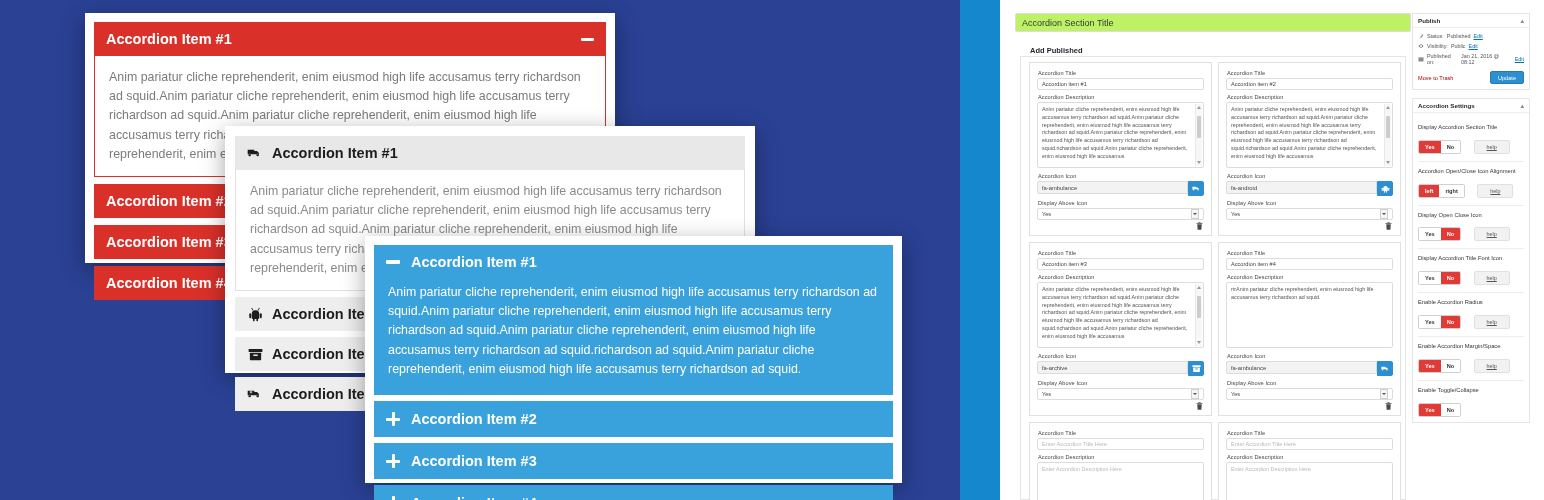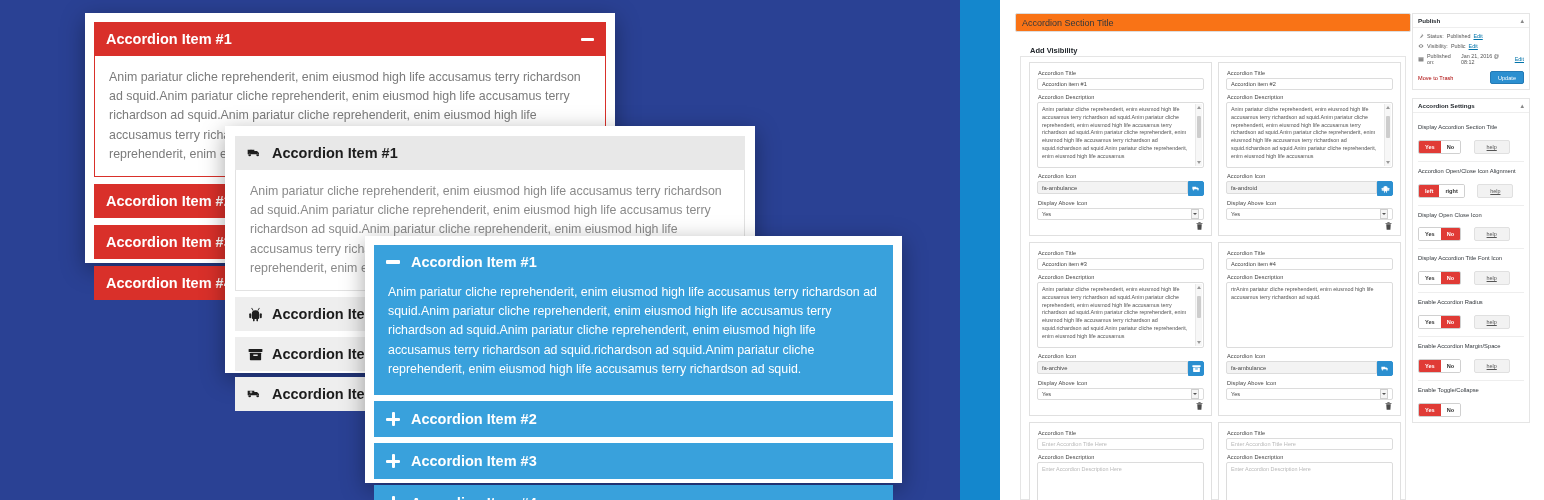--- a/index.html
+++ b/index.html
@@ -72,21 +72,21 @@
   .plus-glyph:before{left:0;top:5.5px;width:14px;height:3.4px;}
   .plus-glyph:after{top:0;left:5.5px;height:14px;width:3.4px;}
   .minus-glyph-blue{display:inline-block;width:14px;height:3.4px;background:#fff;border-radius:1px;}
 
   
   .admin{position:absolute;left:1000px;top:0;width:544px;height:500px;background:#ffffff;overflow:hidden;}
   .admin-inner{position:absolute;left:0;top:0;width:544px;height:500px;}
 
   .title-field{
     position:absolute;left:15px;top:13px;width:396px;height:19px;
-    border:1px solid #ddd;background:#f97316;border-radius:2px;
+    border:1px solid #ddd;background:#bef264;border-radius:2px;
     font-size:9px;color:#32373c;padding:0 6px;box-sizing:border-box;
     display:flex;align-items:center;
   }
   .add-acc-label{position:absolute;left:30px;top:46px;font-size:7.5px;font-weight:bold;color:#23282d;}
 
   .acc-metabox{
     position:absolute;left:20px;top:56px;width:386px;height:444px;
     background:#fff;border:1px solid #e5e5e5;box-sizing:border-box;
   }
   .cards-grid{position:absolute;left:8px;top:5px;width:372px;display:flex;flex-wrap:wrap;gap:6px;}
@@ -252,21 +252,21 @@
         <span class="plus-glyph"></span>
         <span>Accordion Item #4</span>
       </div>
     </div>
   </div>
 
   <div class="admin">
     <div class="admin-inner">
 
       <div class="title-field">Accordion Section Title</div>
-      <div class="add-acc-label">Add Visibility</div>
+      <div class="add-acc-label">Add Published</div>
 
       <div class="acc-metabox">
         <div class="cards-grid">
 
           <div class="acc-card tall">
             <span class="fl">Accordion Title</span>
             <div class="fi">Accordion item #1</div>
             <span class="fl">Accordion Description</span>
             <div class="fta">
               <span>Anim pariatur cliche reprehenderit, enim eiusmod high life accusamus terry richardson ad squid.Anim pariatur cliche reprehenderit, enim eiusmod high life accusamus terry richardson ad squid.Anim pariatur cliche reprehenderit, enim eiusmod high life accusamus terry richardson ad squid.richardson ad squid.Anim pariatur cliche reprehenderit, enim eiusmod high life accusamus</span>

